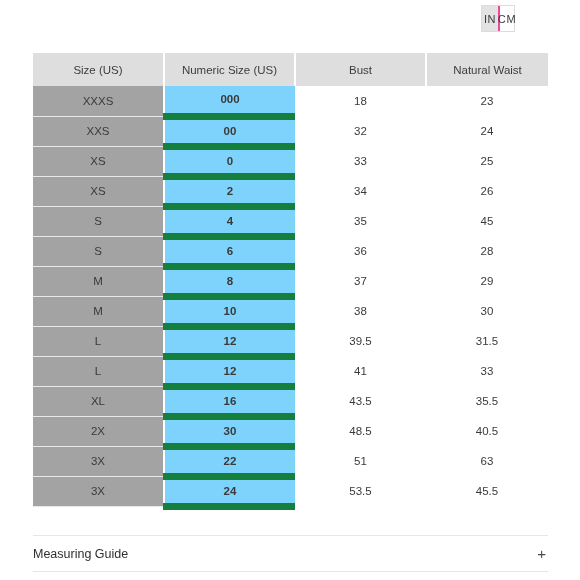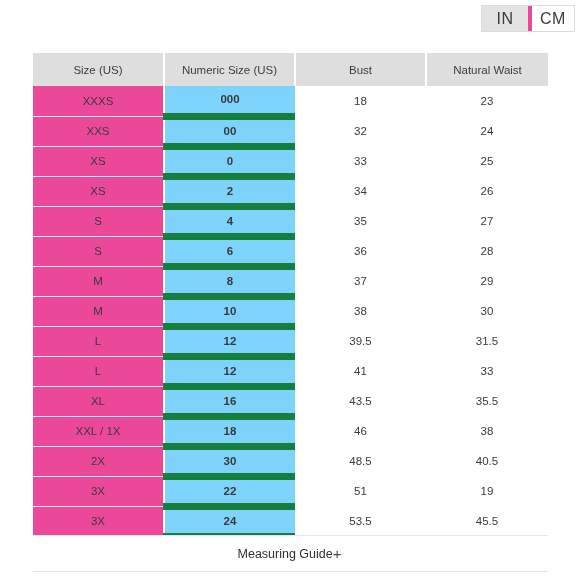--- a/index.html
+++ b/index.html
@@ -23,35 +23,35 @@
   
   .unit-toggle {
     position: absolute;
     top: 5px;
     left: 481px;
     display: flex;
     border: 1px solid #dcdcdc;
     background: #ffffff;
   }
   .unit-btn {
-    width: 46px;
+    width: 16px;
     height: 25px;
     display: flex;
     align-items: center;
     justify-content: center;
-    font-size: 16px;
+    font-size: 11px;
     letter-spacing: 0.6px;
     color: #3a3a3a;
     background: #ffffff;
     border: none;
     font-family: "Liberation Sans", sans-serif;
     cursor: pointer;
   }
   .unit-btn.active { background: #e3e3e3; }
-  .unit-btn + .unit-btn { border-left: 4px solid #ec4899; }
+  .unit-btn + .unit-btn { border-left: 2px solid #ec4899; }
 
   
   .size-table {
     position: absolute;
     top: 41px;
     left: 33px;
     width: 515px;
     border-collapse: collapse;
     table-layout: fixed;
     margin-top: 12px;
@@ -74,21 +74,21 @@
     border-right: 2px solid #ffffff;
   }
   .size-table thead th:last-child { border-right: none; }
 
   .size-table col.c1 { width: 131px; }
   .size-table col.c2 { width: 131px; }
   .size-table col.c3 { width: 131px; }
   .size-table col.c4 { width: 122px; }
 
   .size-table tbody td.col-size {
-    background: #ec4899;
+    background: #a3a3a3;
     border-bottom: 1px solid #e8e8e8;
     border-right: 2px solid #ffffff;
   }
   .size-table tbody td.col-numeric {
     background: #7dd3fc;
     border-bottom: 7px solid #15803d;
     font-weight: bold;
   }
   .size-table tbody td.col-plain {
     background: #ffffff;
@@ -99,21 +99,21 @@
     position: absolute;
     left: 33px;
     top: 535px;
     width: 515px;
     border-top: 1px solid #e6e6e6;
     border-bottom: 1px solid #e6e6e6;
   }
   .accordion-row {
     display: flex;
     align-items: center;
-    justify-content: center;
+    justify-content: space-between;
     height: 35px;
     background: #ffffff;
     cursor: pointer;
   }
   .accordion-title {
     font-size: 12.5px;
     color: #2f2f2f;
   }
   .accordion-icon {
     font-size: 15px;
@@ -169,21 +169,21 @@
         <tr>
           <td class="col-size">XS</td>
           <td class="col-numeric">2</td>
           <td class="col-plain">34</td>
           <td class="col-plain">26</td>
         </tr>
         <tr>
           <td class="col-size">S</td>
           <td class="col-numeric">4</td>
           <td class="col-plain">35</td>
-          <td class="col-plain">27</td>
+          <td class="col-plain">45</td>
         </tr>
         <tr>
           <td class="col-size">S</td>
           <td class="col-numeric">6</td>
           <td class="col-plain">36</td>
           <td class="col-plain">28</td>
         </tr>
         <tr>
           <td class="col-size">M</td>
           <td class="col-numeric">8</td>
@@ -208,36 +208,30 @@
           <td class="col-plain">41</td>
           <td class="col-plain">33</td>
         </tr>
         <tr>
           <td class="col-size">XL</td>
           <td class="col-numeric">16</td>
           <td class="col-plain">43.5</td>
           <td class="col-plain">35.5</td>
         </tr>
         <tr>
-          <td class="col-size">XXL / 1X</td>
-          <td class="col-numeric">18</td>
-          <td class="col-plain">46</td>
-          <td class="col-plain">38</td>
-        </tr>
-        <tr>
           <td class="col-size">2X</td>
           <td class="col-numeric">30</td>
           <td class="col-plain">48.5</td>
           <td class="col-plain">40.5</td>
         </tr>
         <tr>
           <td class="col-size">3X</td>
           <td class="col-numeric">22</td>
           <td class="col-plain">51</td>
-          <td class="col-plain">19</td>
+          <td class="col-plain">63</td>
         </tr>
         <tr>
           <td class="col-size">3X</td>
           <td class="col-numeric">24</td>
           <td class="col-plain">53.5</td>
           <td class="col-plain">45.5</td>
         </tr>
       </tbody>
   </table>
 

